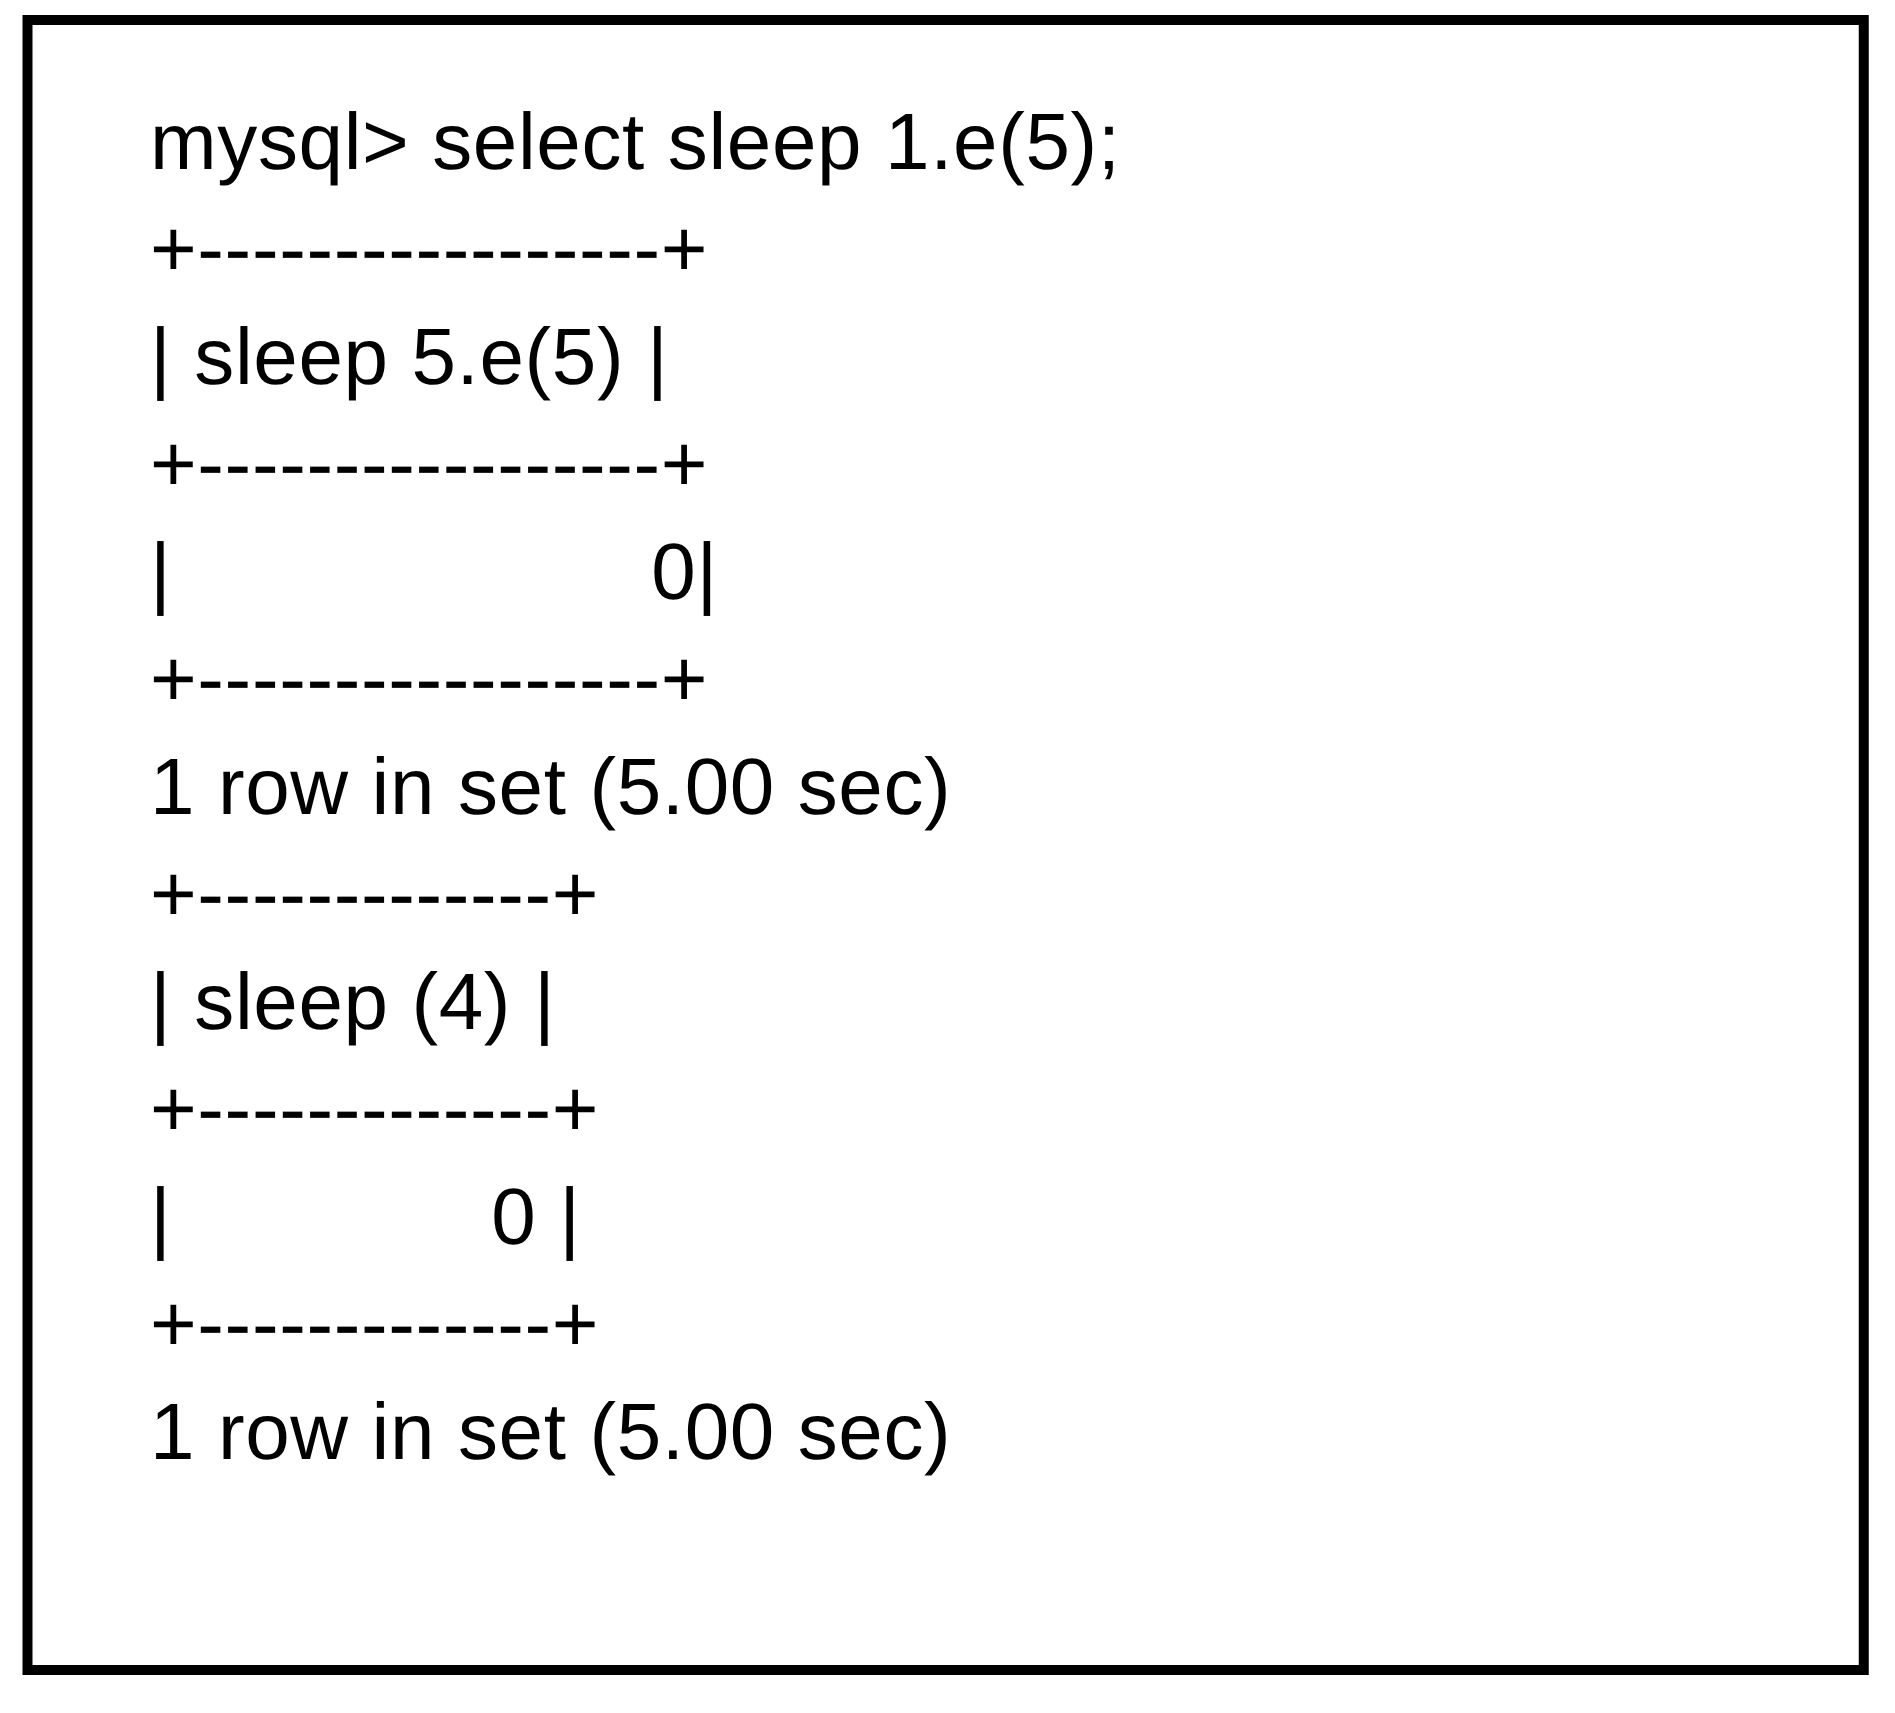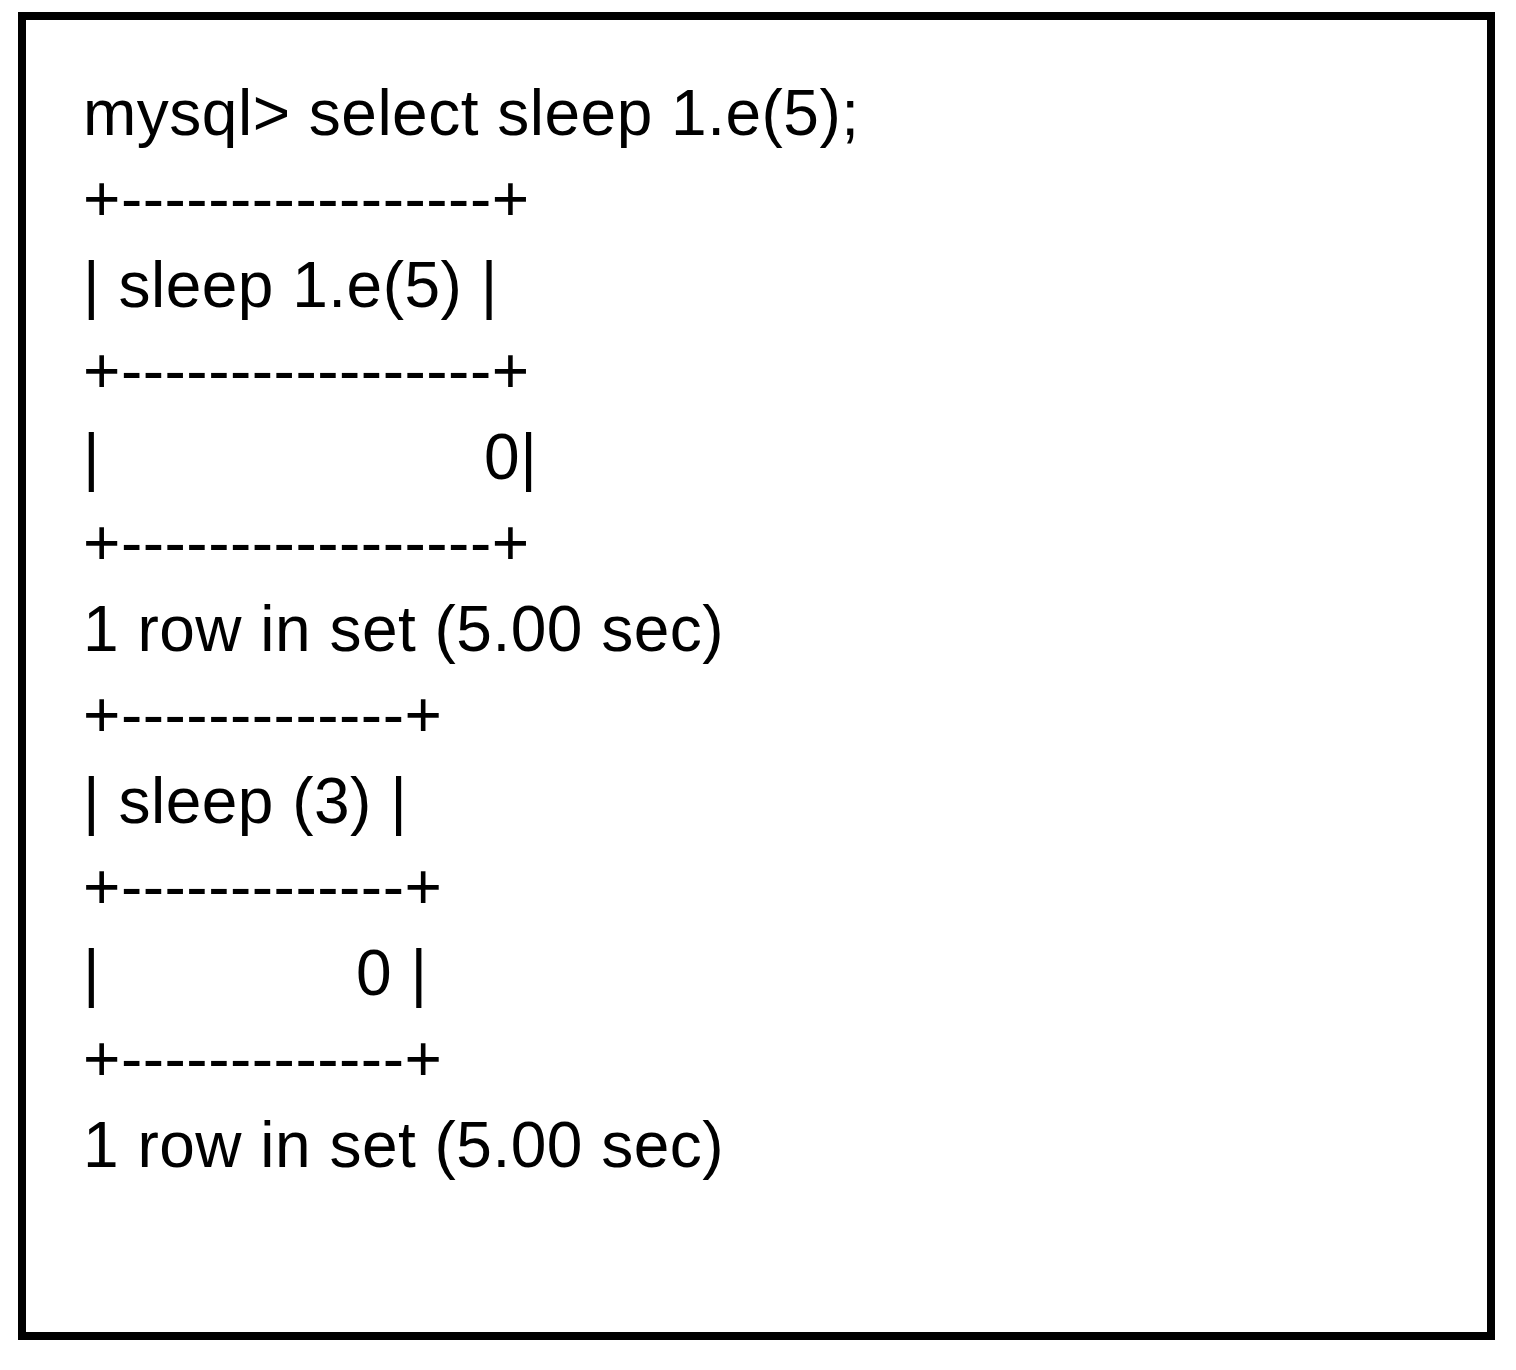--- a/index.html
+++ b/index.html
@@ -18,41 +18,41 @@
     position: absolute;
     left: 18px;
     top: 12px;
     width: 1477px;
     height: 1328px;
     box-sizing: border-box;
     border: 8px solid var(--border-color, #000000);
     background: var(--bg-color, #ffffff);
   }
   .terminal-content {
-    padding: 50px 10px 0 57px;
+    padding: 50px 10px 0 94px;
   }
   .term-line {
     font-size: 64px;
     line-height: 86px;
     white-space: pre;
     letter-spacing: 0.5px;
   }
 </style>
 </head>
 <body>
 
 <div class="frame">
   <div class="terminal-content">
     <div class="term-line">mysql&gt; select sleep 1.e(5);</div>
     <div class="term-line">+-----------------+</div>
-    <div class="term-line">| sleep 1.e(5) |</div>
+    <div class="term-line">| sleep 5.e(5) |</div>
     <div class="term-line">+-----------------+</div>
     <div class="term-line">|                     0|</div>
     <div class="term-line">+-----------------+</div>
     <div class="term-line">1 row in set (5.00 sec)</div>
     <div class="term-line">+-------------+</div>
-    <div class="term-line">| sleep (3) |</div>
+    <div class="term-line">| sleep (4) |</div>
     <div class="term-line">+-------------+</div>
     <div class="term-line">|              0 |</div>
     <div class="term-line">+-------------+</div>
     <div class="term-line">1 row in set (5.00 sec)</div>
   </div>
 </div>
 
 </body></html>

